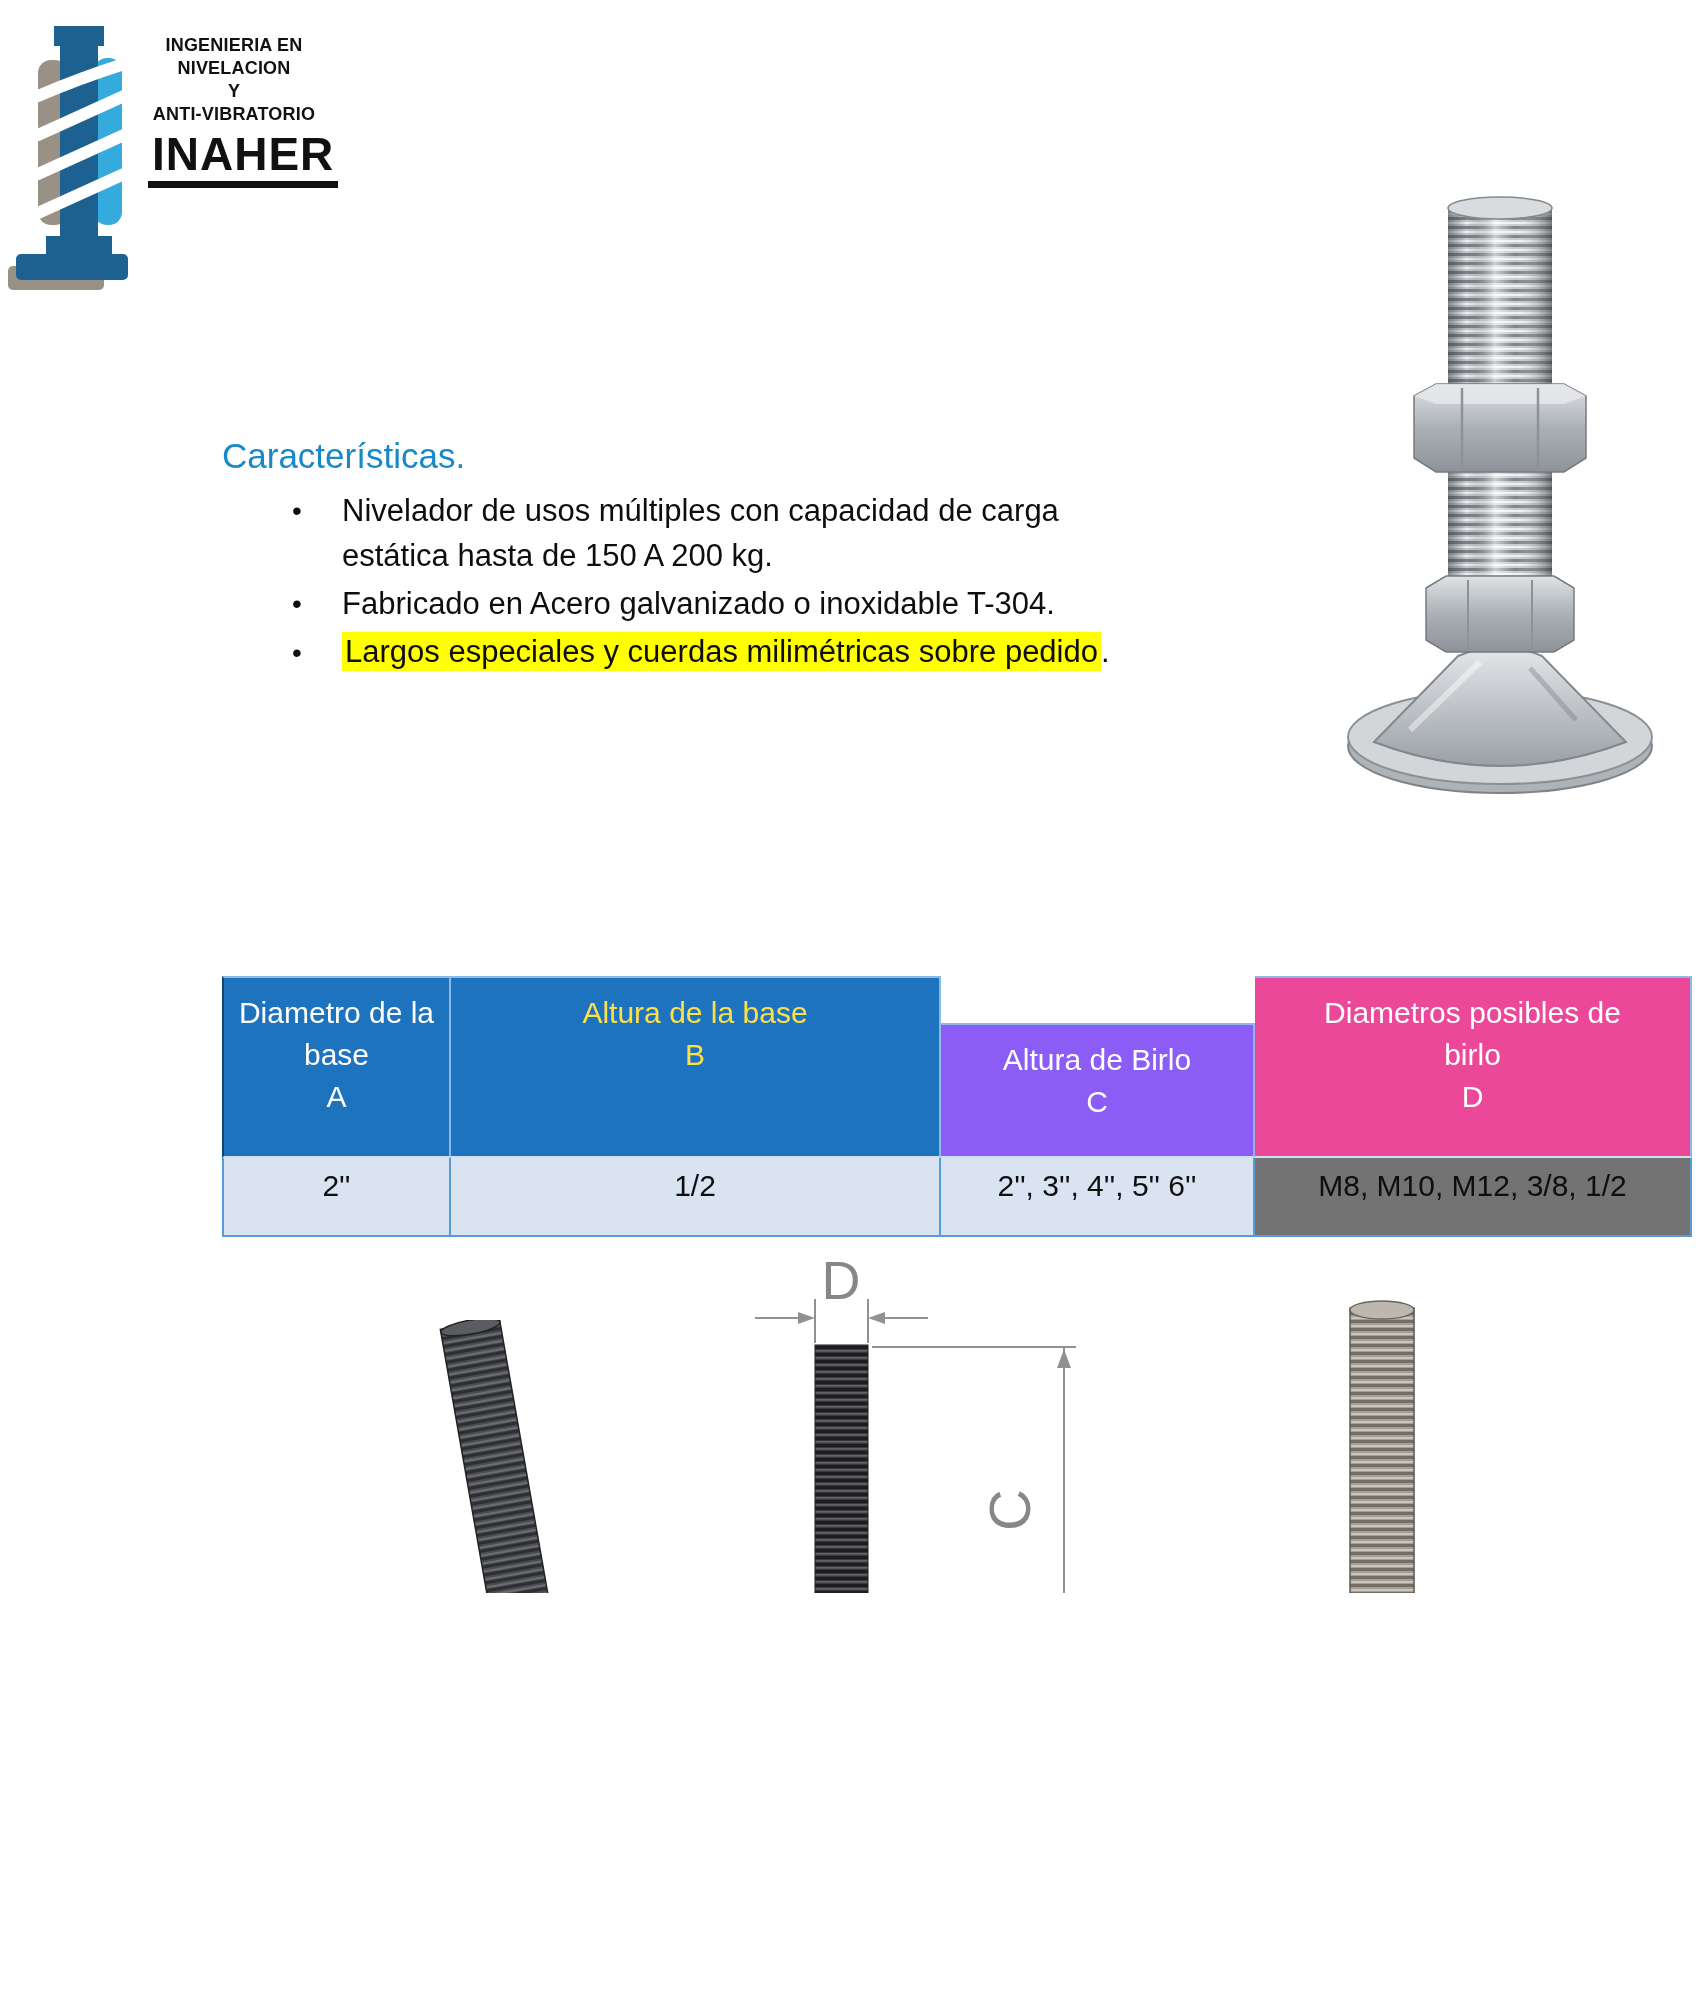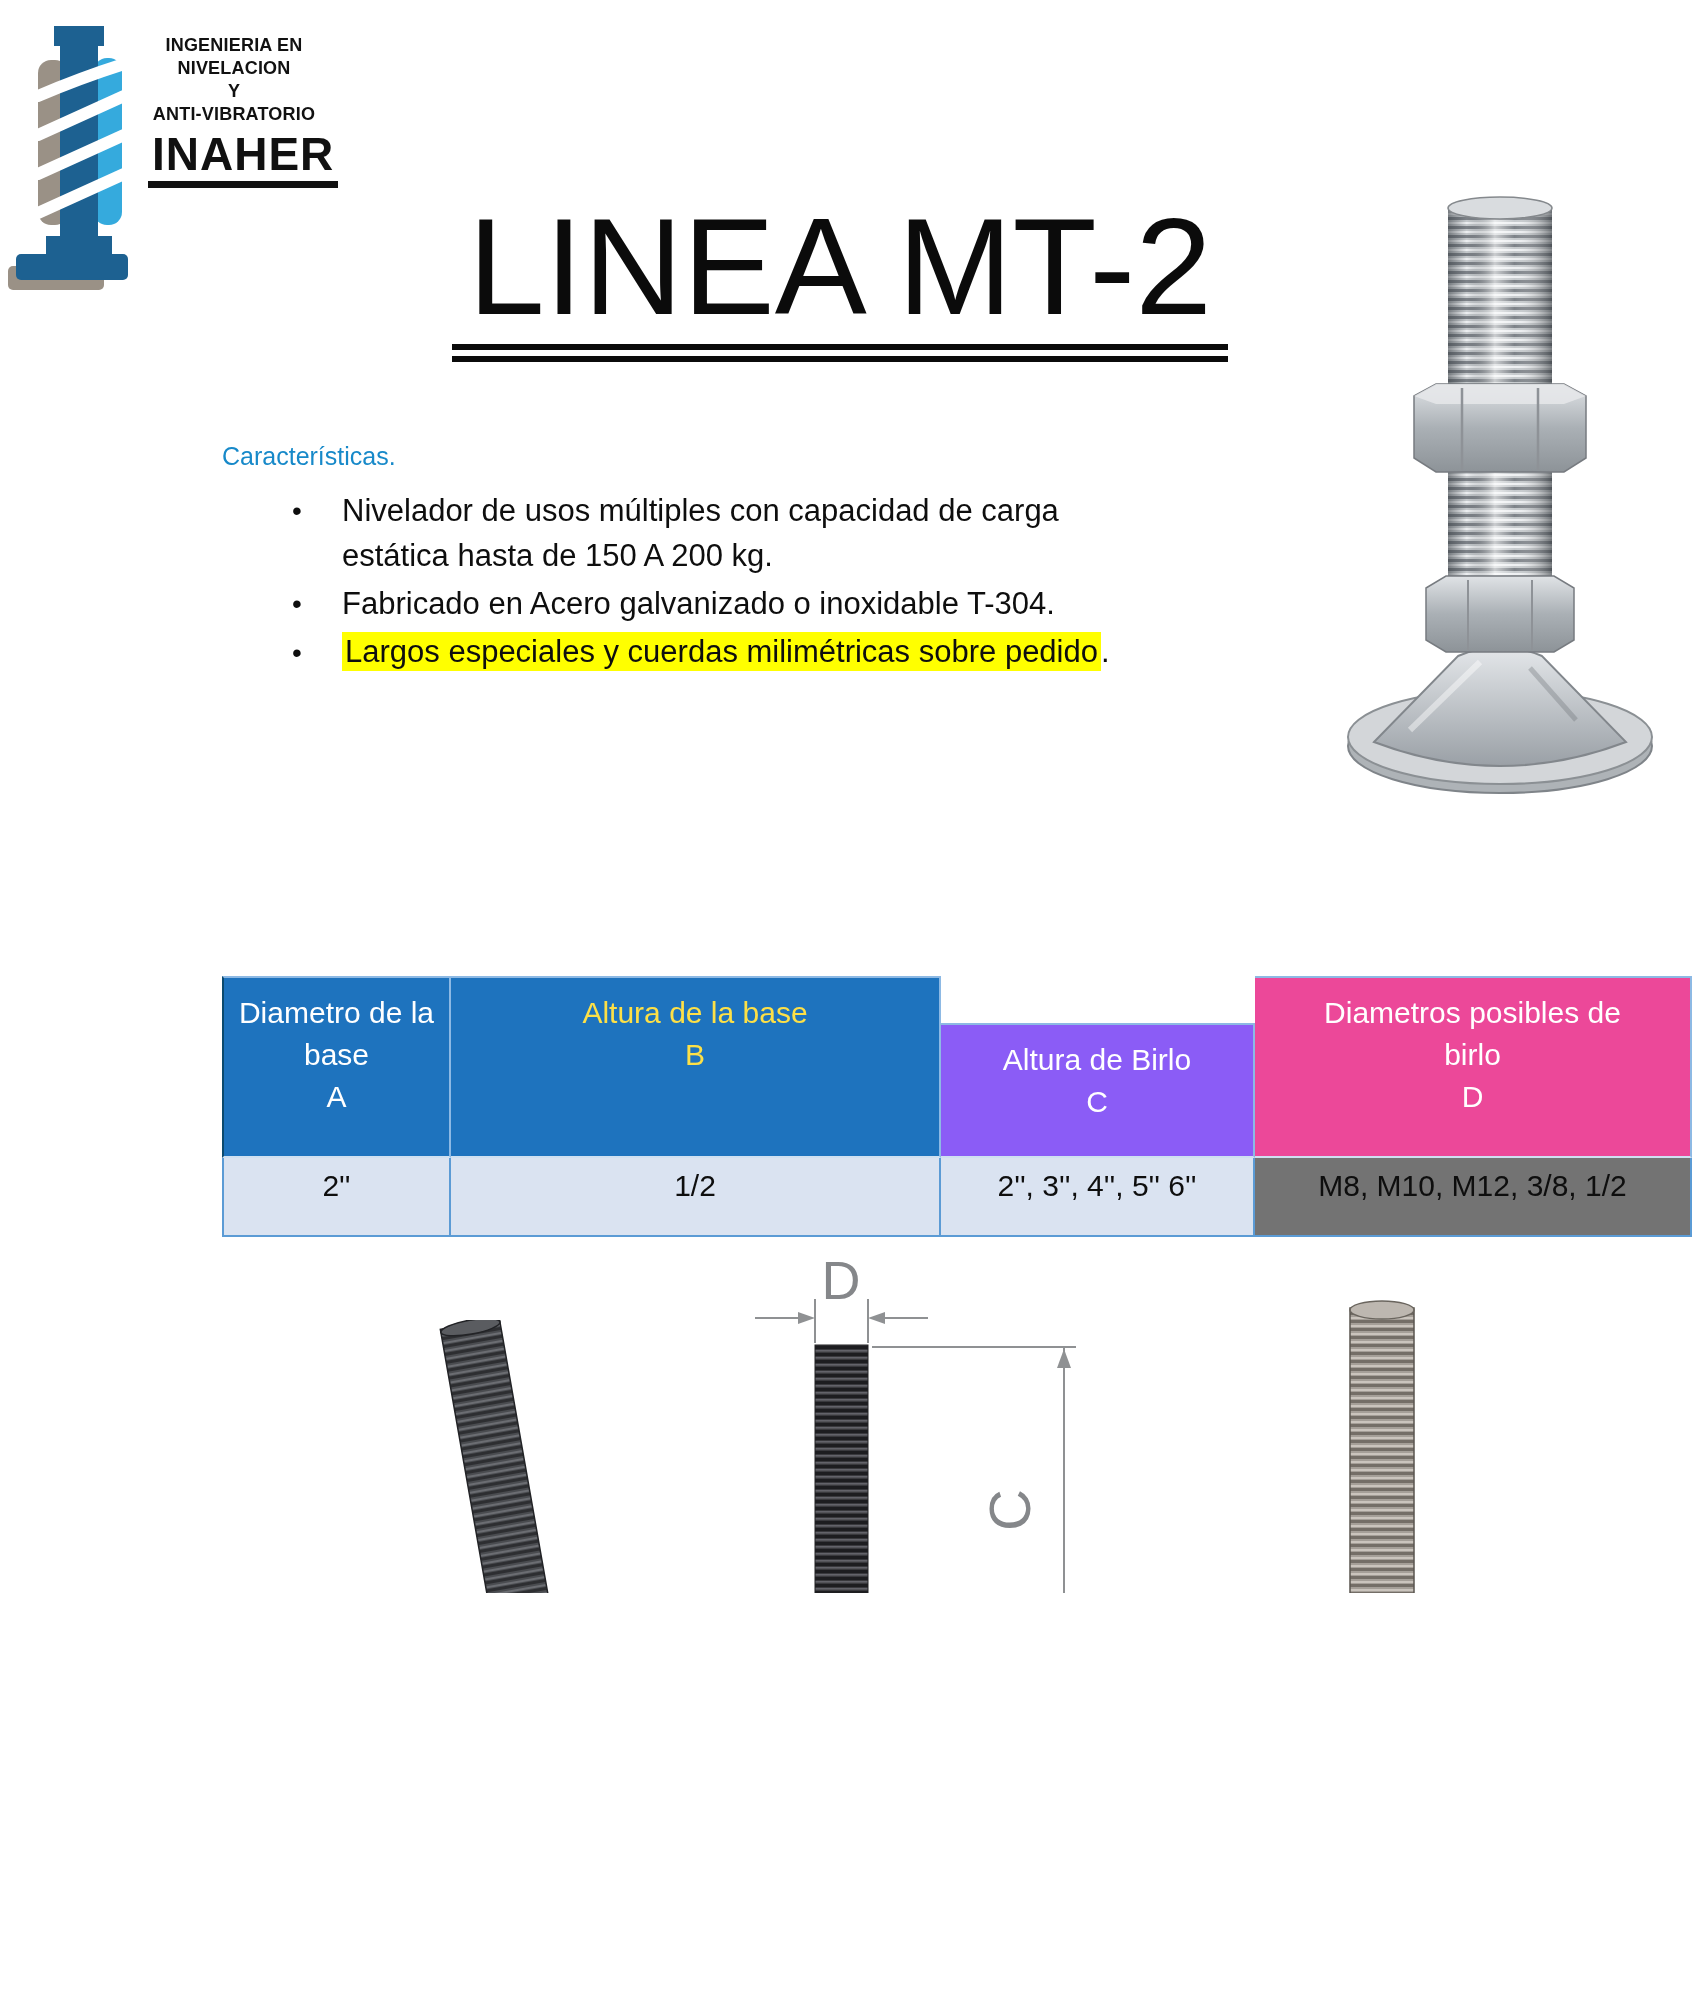--- a/index.html
+++ b/index.html
@@ -13,21 +13,21 @@
   .brand{display:inline-block;font-size:46px;line-height:50px;margin-top:3px;
          border-bottom:7px solid #111;padding:0 4px 2px;letter-spacing:1px;}
 
   
   .title-wrap{left:220px;top:190px;width:1240px;text-align:center;}
   .title-text{display:inline-block;font-size:138px;line-height:152px;color:#0b0b0b;
               border-bottom:18px double #0b0b0b;padding:0 16px 2px;white-space:nowrap;}
 
   
   .features{left:222px;top:436px;}
-  .features-heading{font-size:25px;line-height:40px;margin:0 0 12px 0;font-weight:normal;}
+  .features-heading{font-size:35px;line-height:40px;margin:0 0 12px 0;font-weight:normal;}
   .bullet-item{display:flex;margin-bottom:3px;padding-left:70px;}
   .bullet-marker{width:50px;font-size:28px;line-height:45px;flex:0 0 auto;}
   .bullet-text{font-size:31px;line-height:45px;width:830px;}
   .hl{padding:2px 3px;}
 
   
   .spec-table{left:222px;top:976px;display:grid;
               grid-template-columns:229px 490px 314px 437px;
               grid-template-rows:182px 79px;}
   .th{color:#ffffff;text-align:center;padding-top:14px;font-size:30px;line-height:42px;
@@ -62,23 +62,20 @@
   </svg>
 
   <div class="abs logo-text">
     <div class="logo-line">INGENIERIA EN</div>
     <div class="logo-line">NIVELACION</div>
     <div class="logo-line">Y</div>
     <div class="logo-line">ANTI-VIBRATORIO</div>
     <div><span class="brand">INAHER</span></div>
   </div>
 
-  <div class="abs title-wrap">
-    <span class="title-text">LINEA MT-2</span>
-  </div>
 
   <svg class="abs" style="left:1340px;top:190px;" width="330" height="610" viewBox="0 0 330 610">
     <defs>
       <pattern id="thrZn" width="10" height="9" patternUnits="userSpaceOnUse">
         <rect width="10" height="9" fill="#c6cacd"></rect>
         <rect y="0" width="10" height="3" fill="#7d8288"></rect>
         <rect y="5" width="10" height="2" fill="#eef0f2"></rect>
       </pattern>
       <linearGradient id="cylShade" x1="0" y1="0" x2="1" y2="0">
         <stop offset="0" stop-color="#343a40" stop-opacity="0.55"></stop>

